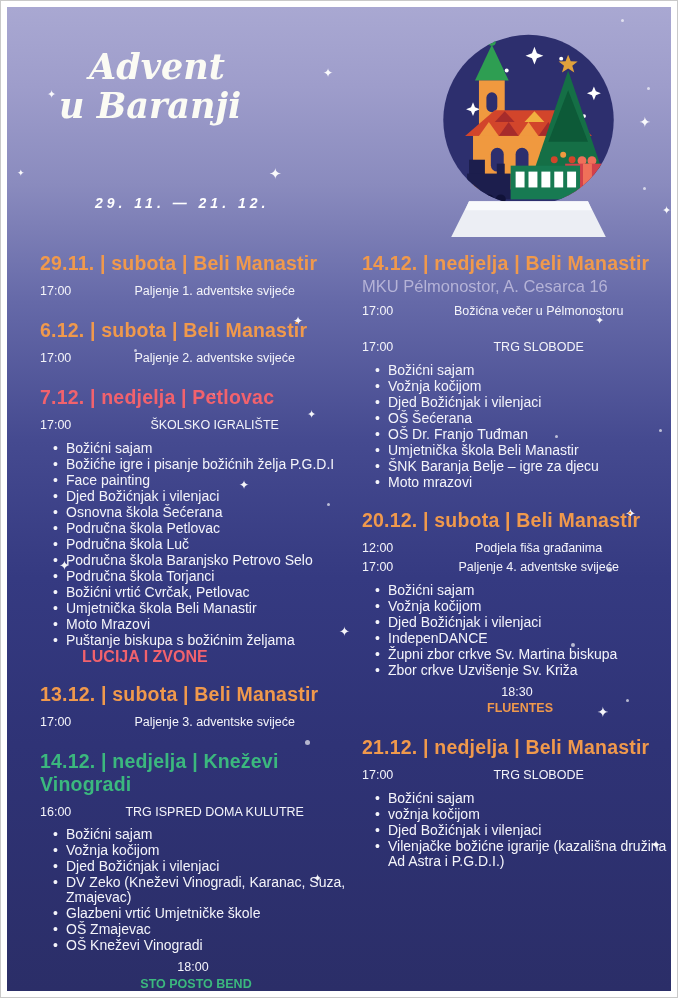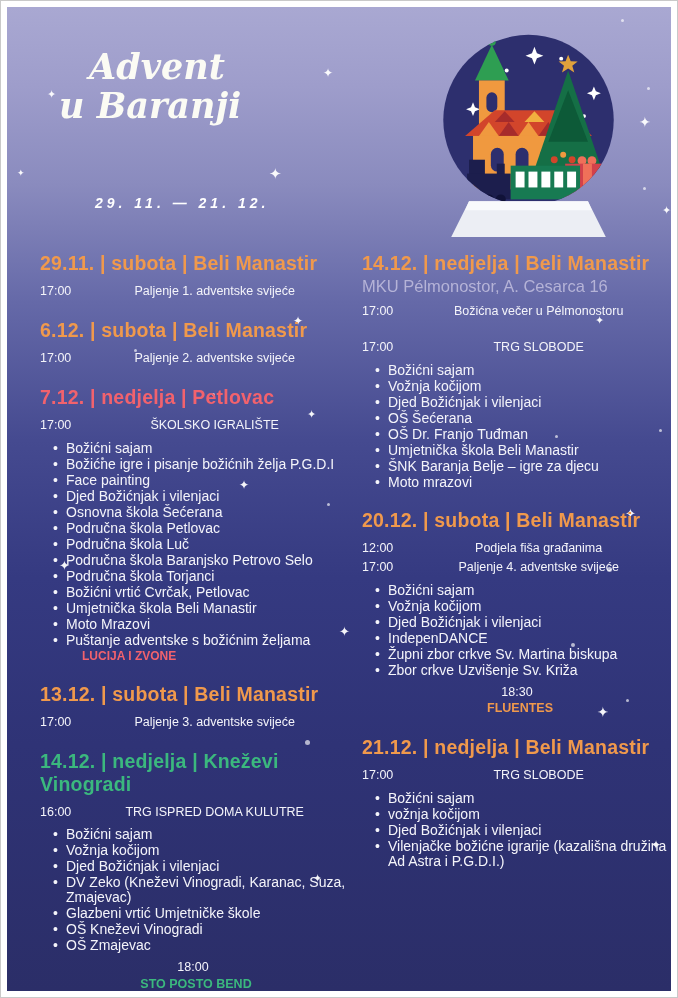--- a/index.html
+++ b/index.html
@@ -39,21 +39,21 @@
   .c-pink{color:var(--pink);}
   .c-green{color:var(--green);}
   .subtitle{margin:0 0 7px 0;font-size:16.5px;color:var(--subtitle);font-weight:normal;}
   .sched{display:flex;margin:2px 0;font-size:12.5px;line-height:1.35;text-align:center;}
   .sched .t{flex:none;margin-right:6px;}
   .sched .x{flex:1;}
   .sched .b{font-weight:bold;}
   ul.blist{list-style:none;margin:7px 0 0 13px;padding:0;}
   ul.blist li{position:relative;padding-left:13px;font-size:14px;line-height:15px;margin:0 0 1px 0;}
   ul.blist li::before{content:"•";position:absolute;left:0;top:0;}
-  .bullet-note{margin:0 0 0 26px;font-size:12px;font-weight:bold;line-height:15px;padding-left:16px;}
+  .bullet-note{margin:0 0 0 26px;font-size:16px;font-weight:bold;line-height:15px;padding-left:16px;}
   .late{margin-top:6px;flex-direction:column;}
 </style>
 </head>
 <body>
 
 <div class="poster">
 
   <span class="spark" style="left:40px;top:82px;font-size:11px;">✦</span>
   <span class="spark" style="left:316px;top:60px;font-size:12px;">✦</span>
   <span class="spark" style="left:262px;top:160px;font-size:15px;">✦</span>
@@ -193,21 +193,21 @@
           <li>Face painting</li>
           <li>Djed Božićnjak i vilenjaci</li>
           <li>Osnovna škola Šećerana</li>
           <li>Područna škola Petlovac</li>
           <li>Područna škola Luč</li>
           <li>Područna škola Baranjsko Petrovo Selo</li>
           <li>Područna škola Torjanci</li>
           <li>Božićni vrtić Cvrčak, Petlovac</li>
           <li>Umjetnička škola Beli Manastir</li>
           <li>Moto Mrazovi</li>
-          <li>Puštanje adventske s božićnim željama</li>
+          <li>Puštanje biskupa s božićnim željama</li>
         </ul>
       <p class="bullet-note c-pink">LUCIJA I ZVONE</p>
     </section>
 
     <section class="evt">
       <h2 class="hdr c-orange">13.12. | subota | Beli Manastir</h2>
       <p class="sched">
         <span class="t">17:00</span>
         <span class="x">Paljenje 3. adventske svijeće</span>
       </p>
@@ -219,22 +219,22 @@
         <span class="t">16:00</span>
         <span class="x">TRG ISPRED DOMA KULUTRE</span>
       </p>
       <ul class="blist">
 
       <li>Božićni sajam</li>
           <li>Vožnja kočijom</li>
           <li>Djed Božićnjak i vilenjaci</li>
           <li>DV Zeko (Kneževi Vinogradi, Karanac, Suza, Zmajevac)</li>
           <li>Glazbeni vrtić Umjetničke škole</li>
+          <li>OŠ Zmajevac</li>
           <li>OŠ Kneževi Vinogradi</li>
-          <li>OŠ Zmajevac</li>
         </ul>
       <p class="sched late">
         <span class="t">18:00</span>
         <span class="x b c-green">STO POSTO BEND</span>
       </p>
 
     </section>
 
   </div>
 

